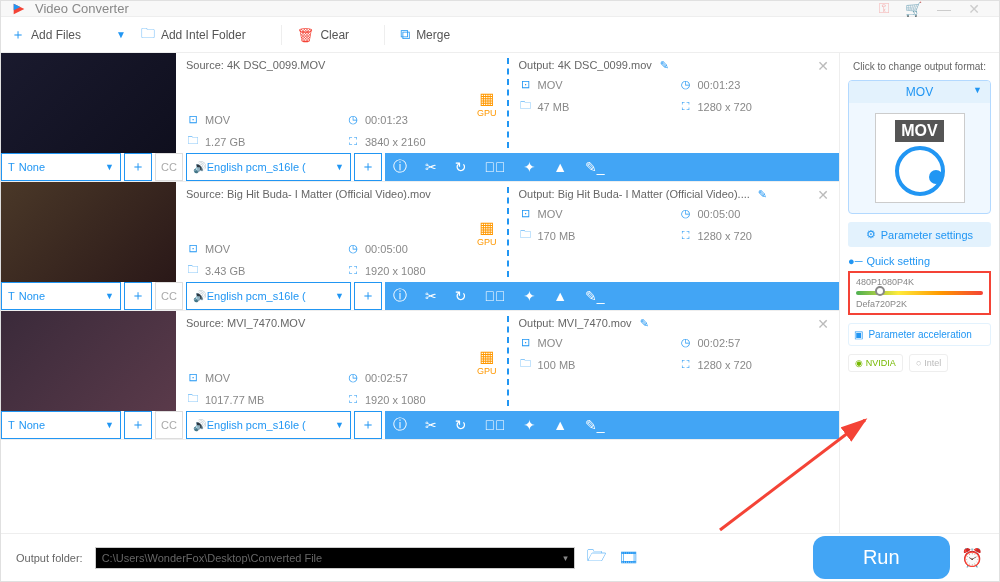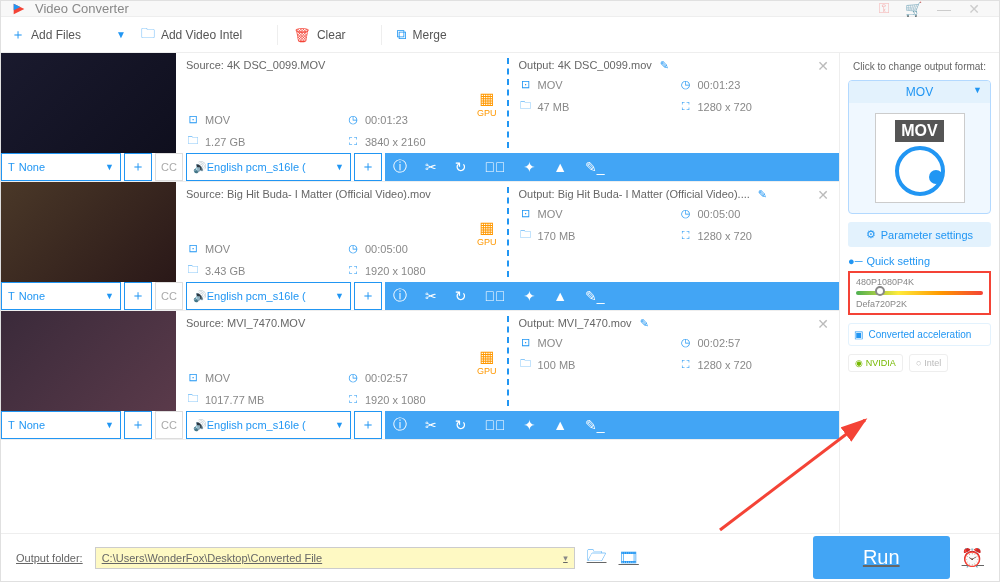--- a/index.html
+++ b/index.html
@@ -59,25 +59,25 @@
 .qs-title { color: #2196f3; font-size: 11px; margin-bottom: 4px; display: flex; align-items: center; gap: 4px;}
 .qs-box { border: 2px solid #f44336; padding: 4px 6px; font-size: 9px; color: #888; }
 .qs-labels { display: flex; justify-content: flex-start; }
 .qs-track { height: 4px; background: linear-gradient(90deg, #4caf50, #ffeb3b, #ff9800, #f44336); margin: 4px 0; border-radius: 2px; position: relative; }
 .qs-thumb { width: 10px; height: 10px; background: #fff; border: 2px solid #888; border-radius: 50%; position: absolute; top: -5px; left: 15%; }
 .hw-box { border: 1px solid #e3f2fd; padding: 5px; border-radius: 3px; display: flex; align-items: center; gap: 5px; color: #2196f3; font-size: 10px; }
 .vendor-row { display: flex; gap: 6px; }
 .vendor { border: 1px solid #eee; padding: 3px 6px; font-size: 9px; border-radius: 3px; display: flex; align-items: center; gap: 3px;}
 .nvidia { color: #76b900; }
 .intel { color: #bbb; }
-.footer { height: 48px; border-top: 1px solid #eee; display: flex; align-items: center; padding: 4px 15px; gap: 12px; font-size: 11px; color: #666; text-decoration: underline; }
-.folder-input { flex: 1; max-width: 480px; border: 1px solid #ccc; padding: 4px 6px; font-size: 11px; background: #fef9c3; display: flex; align-items: center;}
+.footer { height: 48px; border-top: 1px solid #eee; display: flex; align-items: center; padding: 4px 15px; gap: 12px; font-size: 11px; color: #666; }
+.folder-input { flex: 1; max-width: 480px; border: 1px solid #ccc; padding: 4px 6px; font-size: 11px; background: #000000; display: flex; align-items: center;}
 .folder-input .chev { margin-left: auto; color: #888; font-size: 9px;}
 .foot-icon { color: #2196f3; font-size: 16px; cursor: pointer; }
-.run-btn { background: #42a5f5; color: #fff; font-size: 20px; padding: 10px 50px; border-radius: 3px; cursor: pointer; margin-left: auto; }
+.run-btn { background: #42a5f5; color: #fff; font-size: 20px; padding: 10px 50px; border-radius: 12px; cursor: pointer; margin-left: auto; }
 .clock-icon { color: #2196f3; font-size: 18px; cursor: pointer; }
 .arrow-annotation { position: absolute; pointer-events: none; z-index: 100; }
 </style>
 </head>
 <body>
 
 <div class="window">
 
   <div class="titlebar">
     <svg class="logo" viewBox="0 0 24 24">
@@ -93,21 +93,21 @@
   </div>
 
   <div class="toolbar">
     <div class="tb-btn">
         <span class="icon blue">＋</span>
         <span>Add Files</span>
       </div>
     <span class="chevron">▼</span>
     <div class="tb-btn">
         <span class="icon blue">🗀</span>
-        <span>Add Video Intel</span>
+        <span>Add Intel Folder</span>
       </div>
     <div class="tb-sep"></div>
     <div class="tb-btn">
         <span class="icon red">🗑</span>
         <span>Clear</span>
       </div>
     <div class="tb-sep"></div>
     <div class="tb-btn">
         <span class="icon blue">⧉</span>
         <span>Merge</span>
@@ -374,21 +374,21 @@
             </div>
           <div class="qs-labels">
               <span>Defa</span>
               <span>720P</span>
               <span>2K</span>
             </div>
         </div>
       </div>
       <div class="hw-box">
           <span>▣</span>
-          <span>Converted acceleration</span>
+          <span>Parameter acceleration</span>
         </div>
       <div class="vendor-row">
         <div class="vendor nvidia">
             <span>◉</span>
             <span>NVIDIA</span>
           </div>
         <div class="vendor intel">
             <span>○</span>
             <span>Intel</span>
           </div>

